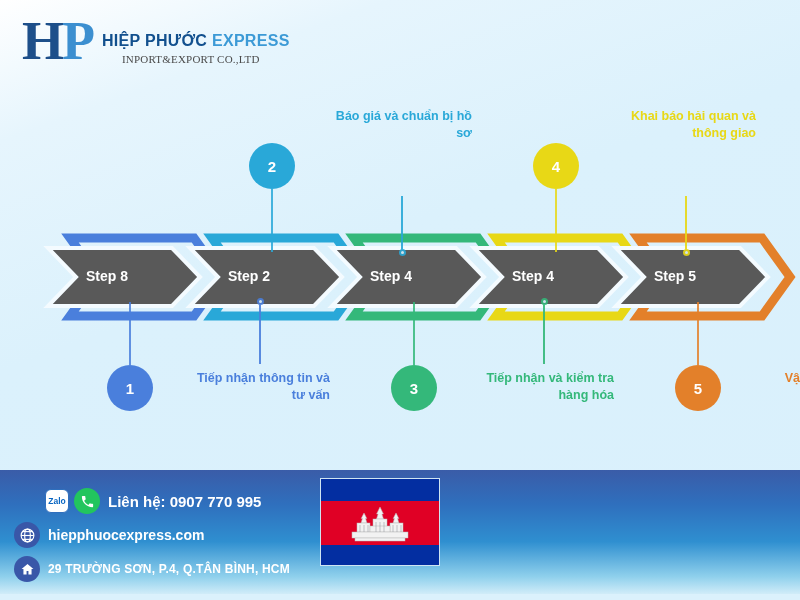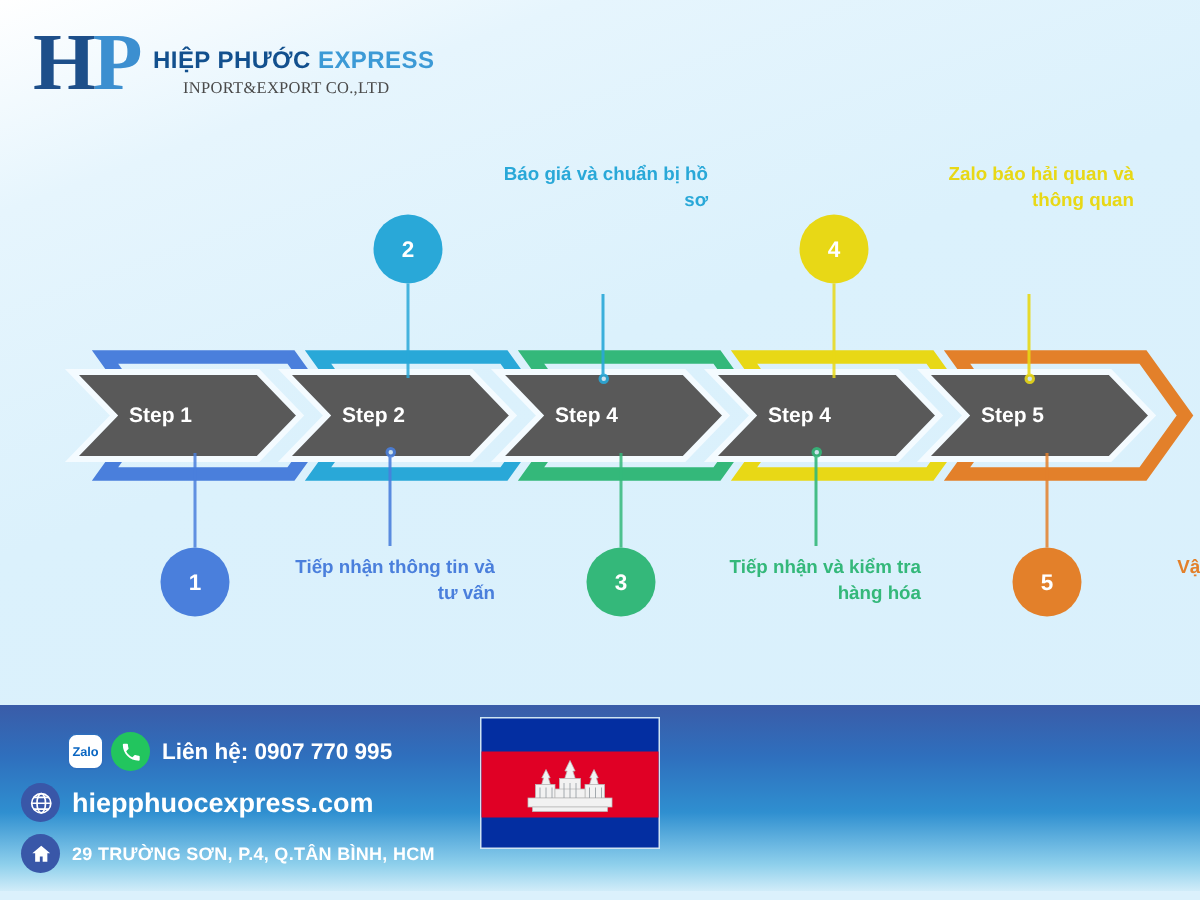--- a/index.html
+++ b/index.html
@@ -166,21 +166,21 @@
           H332 L360 277 Z" fill="#595959" stroke="#f4fbff" stroke-width="4"></path>
         <path d="M496 238 H620 L648 277 L620 316
           H496 L524 277 Z" fill="none" stroke="#e8d816" stroke-width="9" stroke-linejoin="miter"></path>
         <path d="M474 248 H598 L626 277 L598 306
           H474 L502 277 Z" fill="#595959" stroke="#f4fbff" stroke-width="4"></path>
         <path d="M638 238 H762 L790 277 L762 316
           H638 L666 277 Z" fill="none" stroke="#e3802a" stroke-width="9" stroke-linejoin="miter"></path>
         <path d="M616 248 H740 L768 277 L740 306
           H616 L644 277 Z" fill="#595959" stroke="#f4fbff" stroke-width="4"></path>
       </svg>
-  <div class="steplabel" style="left: 86px; top: 268px;">Step 1</div>
+  <div class="steplabel" style="left: 86px; top: 268px;">Step 8</div>
       <div class="numcircle" style="background: rgb(74, 127, 220); left: 107px; top: 365px;">1</div>
       <div class="conn" style="background: rgb(74, 127, 220); left: 129px; opacity: 0.85; top: 302px; height: 63px;"></div>
       <div class="caption" style="color: rgb(74, 127, 220); width: 140px; left: 190px; top: 370px;">Tiếp nhận thông tin và tư vấn</div>
       <div class="conn up" style="background: rgb(74, 127, 220); color: rgb(74, 127, 220); left: 259px; opacity: 0.9; top: 302px; height: 62px;">
         <div class="dot"></div>
       </div>
       <div class="steplabel" style="left: 228px; top: 268px;">Step 2</div>
       <div class="numcircle" style="background: rgb(41, 168, 216); left: 249px; top: 143px;">2</div>
       <div class="conn" style="background: rgb(41, 168, 216); left: 271px; opacity: 0.85; top: 189px; height: 63px;"></div>
       <div class="caption" style="color: rgb(41, 168, 216); width: 140px; left: 332px; top: 108px;">Báo giá và chuẩn bị hồ sơ</div>
@@ -190,21 +190,21 @@
       <div class="steplabel" style="left: 370px; top: 268px;">Step 4</div>
       <div class="numcircle" style="background: rgb(52, 184, 122); left: 391px; top: 365px;">3</div>
       <div class="conn" style="background: rgb(52, 184, 122); left: 413px; opacity: 0.85; top: 302px; height: 63px;"></div>
       <div class="caption" style="color: rgb(52, 184, 122); width: 140px; left: 474px; top: 370px;">Tiếp nhận và kiểm tra hàng hóa</div>
       <div class="conn up" style="background: rgb(52, 184, 122); color: rgb(52, 184, 122); left: 543px; opacity: 0.9; top: 302px; height: 62px;">
         <div class="dot"></div>
       </div>
       <div class="steplabel" style="left: 512px; top: 268px;">Step 4</div>
       <div class="numcircle" style="background: rgb(232, 216, 22); left: 533px; top: 143px;">4</div>
       <div class="conn" style="background: rgb(232, 216, 22); left: 555px; opacity: 0.85; top: 189px; height: 63px;"></div>
-      <div class="caption" style="color: rgb(232, 216, 22); width: 140px; left: 616px; top: 108px;">Zalo báo hải quan và thông quan</div>
+      <div class="caption" style="color: rgb(232, 216, 22); width: 140px; left: 616px; top: 108px;">Khai báo hải quan và thông giao</div>
       <div class="conn down" style="background: rgb(232, 216, 22); color: rgb(232, 216, 22); left: 685px; opacity: 0.9; top: 196px; height: 56px;">
         <div class="dot"></div>
       </div>
       <div class="steplabel" style="left: 654px; top: 268px;">Step 5</div>
       <div class="numcircle" style="background: rgb(227, 128, 42); left: 675px; top: 365px;">5</div>
       <div class="conn" style="background: rgb(227, 128, 42); left: 697px; opacity: 0.85; top: 302px; height: 63px;"></div>
       <div class="caption" style="color: rgb(227, 128, 42); width: 140px; left: 758px; top: 370px;">Vận chuyển và bàn giao hàng</div>
     </div>
 
   <div id="footer">
@@ -228,21 +228,21 @@
           <div class="circ-icon" style="background:#3957a8">
             <svg width="17" height="17" viewBox="0 0 24 24" fill="none" stroke="#fff" stroke-width="1.6">
               <circle cx="12" cy="12" r="9"></circle>
               <ellipse cx="12" cy="12" rx="4" ry="9"></ellipse>
               <line x1="3" y1="12" x2="21" y2="12"></line>
               <line x1="4.6" y1="6.5" x2="19.4" y2="6.5"></line>
               <line x1="4.6" y1="17.5" x2="19.4" y2="17.5"></line>
             </svg>
           </div>
         </div>
-        <div class="ftext" style="font-size:18px">hiepphuocexpress.com</div>
+        <div class="ftext" style="font-size:14px">hiepphuocexpress.com</div>
       </div>
 
       <div class="frow">
         <div class="ficon">
           <div class="circ-icon" style="background:#3957a8">
             <svg width="15" height="15" viewBox="0 0 24 24" fill="#fff">
               <path d="M12 3L2.5 11h3v9h5v-5.5h3V20h5v-9h3L12 3z"></path>
             </svg>
           </div>
         </div>

